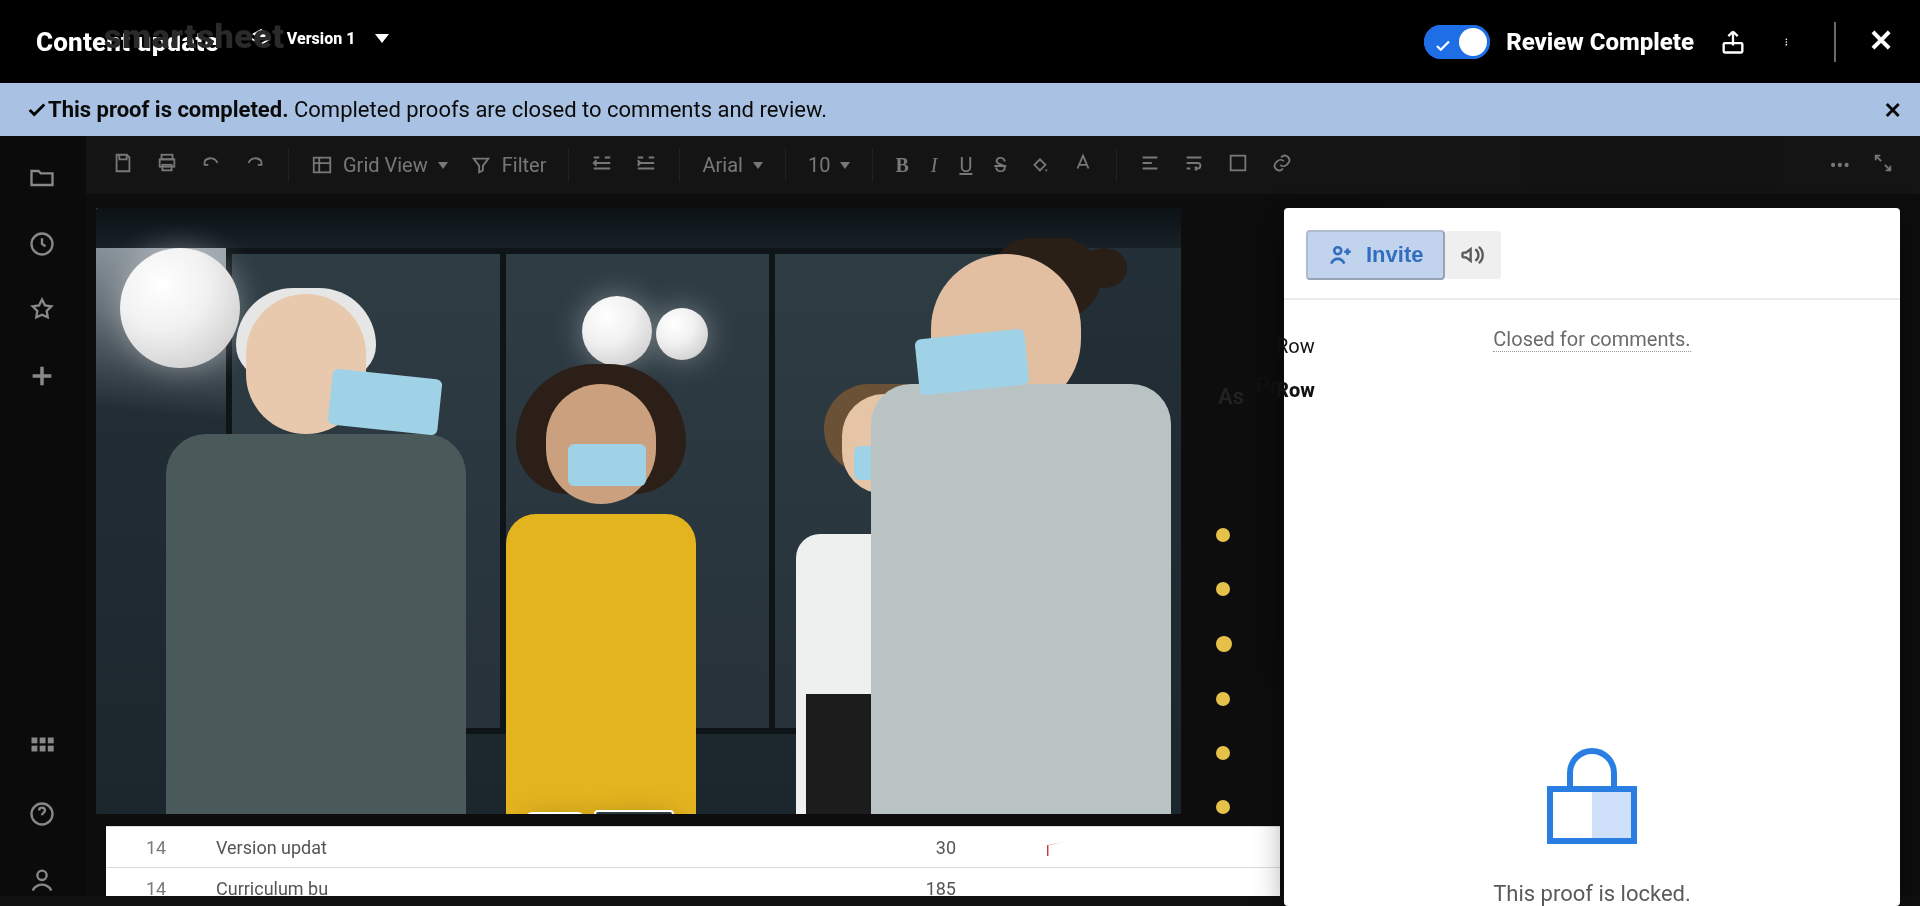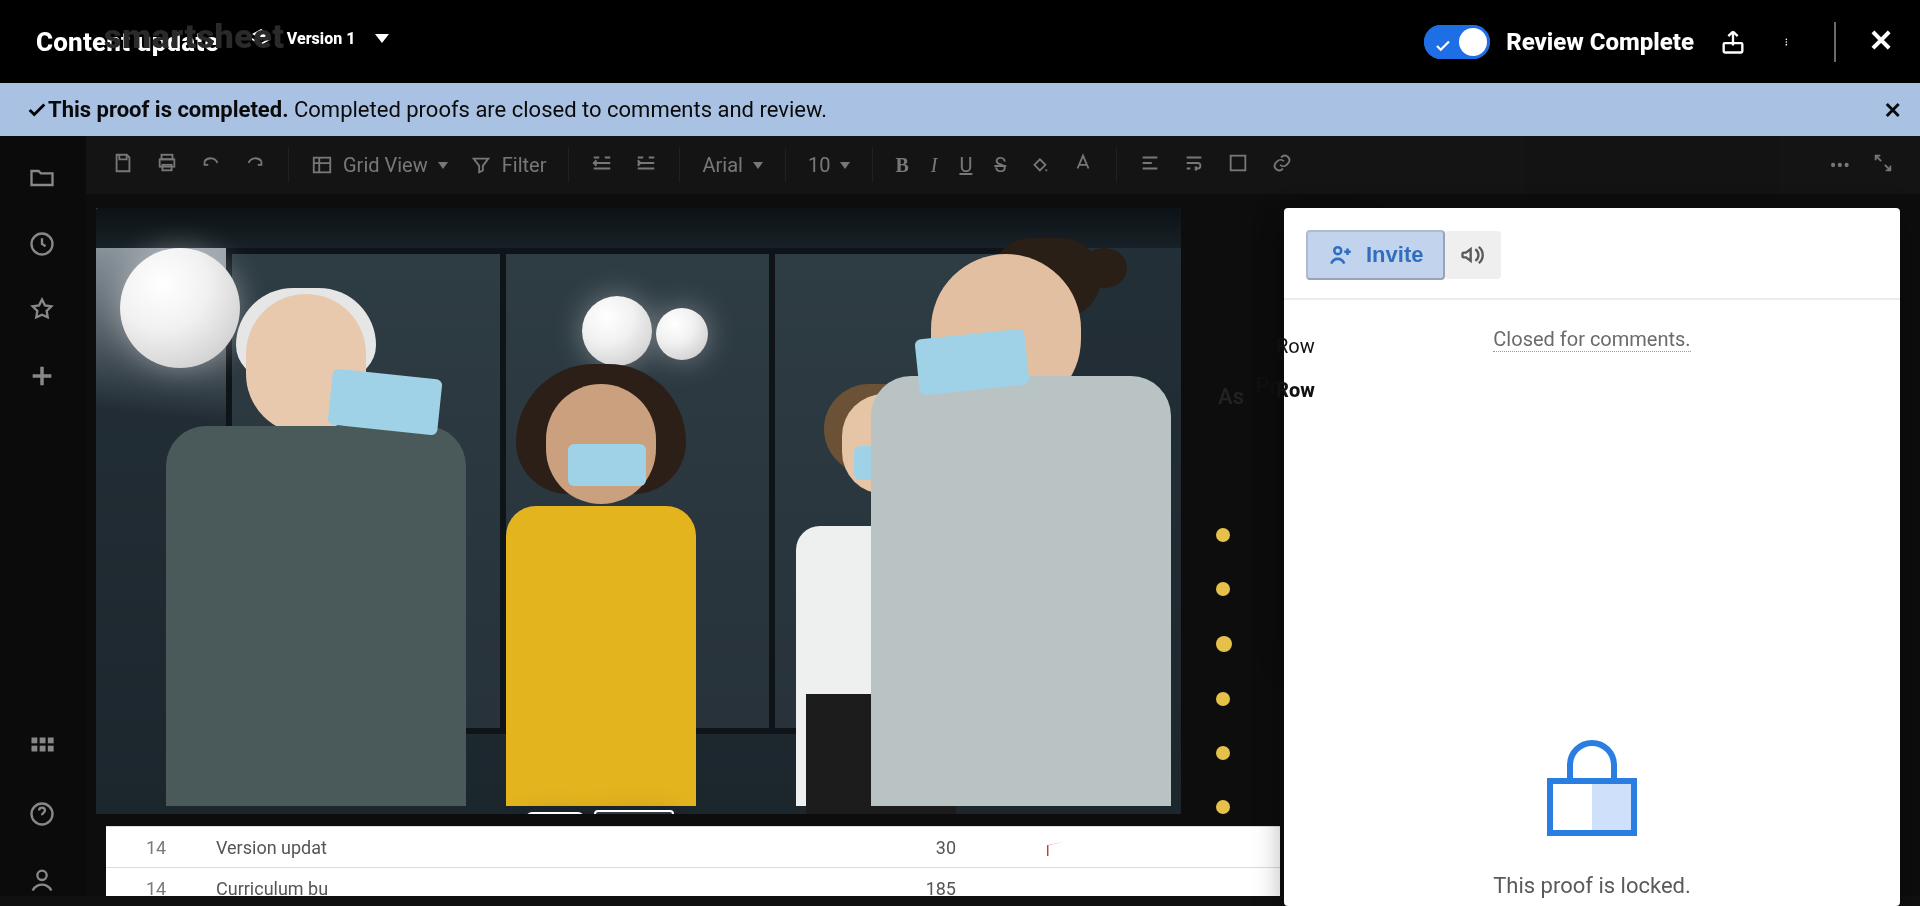--- a/index.html
+++ b/index.html
@@ -117,21 +117,21 @@
   .window-frame::after{left:66%;}
   .beam{position:absolute;left:0;right:0;top:0;height:40px;background:linear-gradient(180deg,#0c1216,#182127);}
   .lamp{position:absolute;width:120px;height:120px;border-radius:50%;background:radial-gradient(circle at 35% 30%, #fff 0%, #f1f1f1 40%, #d9d9d9 70%, #bfbfbf 100%);left:24px;top:40px;box-shadow:0 0 30px rgba(255,255,255,.35);}
   .lamp.small{width:70px;height:70px;left:486px;top:88px;}
   .lamp.xsmall{width:52px;height:52px;left:560px;top:100px;}
   .person{position:absolute;bottom:0;}
   .p1{left:70px;width:300px;height:520px;}
   .p2{left:410px;width:190px;height:430px;}
   .p3{left:700px;width:170px;height:420px;}
   .p4{right:10px;width:300px;height:560px;}
-  .body{position:absolute;left:0;right:0;bottom:8px;}
+  .body{position:absolute;left:0;right:0;bottom:0;}
   .mask{position:absolute;background:#9fd2e6;border-radius:6px;}
   
   .p1 .body{height:380px;background:#4a5a5a;border-radius:40px 40px 0 0;}
   .p1 .head{position:absolute;top:0;left:80px;width:120px;height:140px;background:#e9c9ae;border-radius:60px;}
   .p1 .hair{position:absolute;top:-6px;left:70px;width:140px;height:90px;background:#e6e6e6;border-radius:70px 70px 40px 40px;}
   .p1 .mask{top:80px;left:164px;width:110px;height:56px;transform:rotate(6deg);}
   .p2 .body{height:300px;background:#e4b41f;border-radius:30px 30px 0 0;}
   .p2 .head{position:absolute;top:0;left:40px;width:110px;height:120px;background:#caa07e;border-radius:60px;}
   .p2 .hair{position:absolute;top:-20px;left:10px;width:170px;height:130px;background:#2b1f17;border-radius:90px 90px 60px 60px;}
   .p2 .mask{top:60px;left:62px;width:78px;height:42px;}

